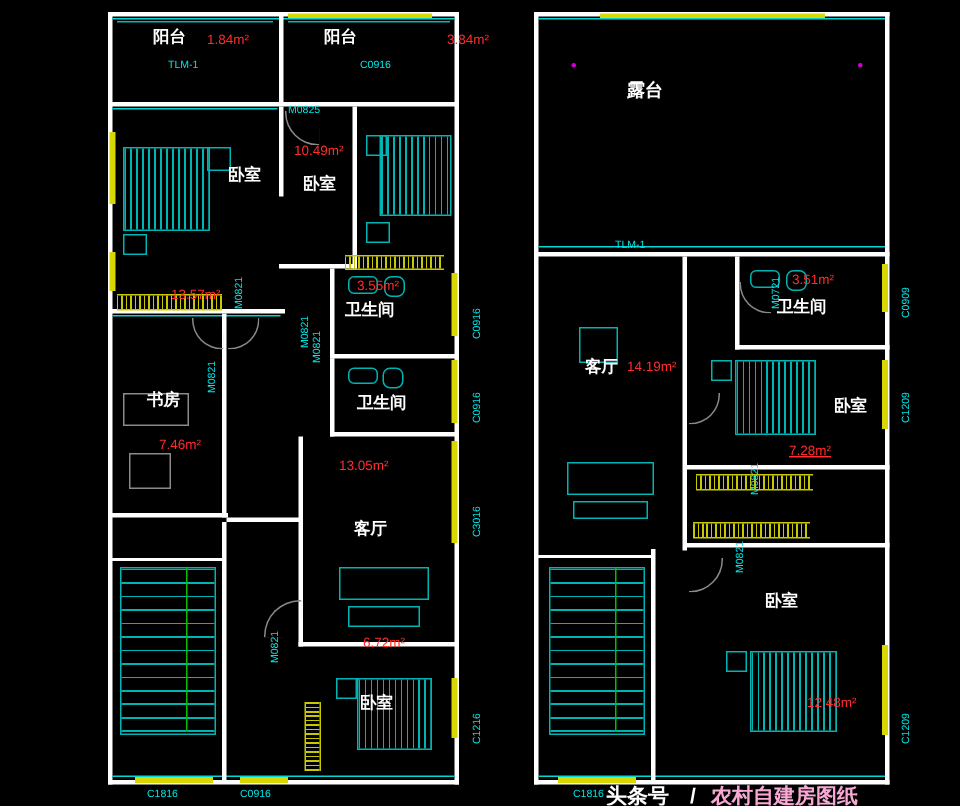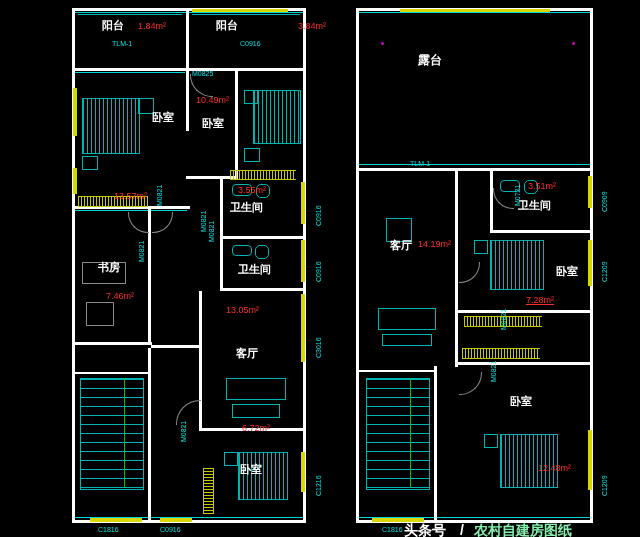--- a/index.html
+++ b/index.html
@@ -219,15 +219,15 @@
   <div class="lbl code" style="left:514px;top:206px;transform:rotate(-90deg);transform-origin:left top;">M0721</div>
   <div class="lbl code" style="left:601px;top:212px;transform:rotate(-90deg);transform-origin:left top;">C0909</div>
   <div class="lbl code" style="left:601px;top:282px;transform:rotate(-90deg);transform-origin:left top;">C1209</div>
   <div class="lbl code" style="left:601px;top:496px;transform:rotate(-90deg);transform-origin:left top;">C1209</div>
   <div class="lbl code" style="left:500px;top:330px;transform:rotate(-90deg);transform-origin:left top;">M0821</div>
   <div class="lbl code" style="left:490px;top:382px;transform:rotate(-90deg);transform-origin:left top;">M0821</div>
   <div class="lbl code" style="left:382px;top:526px;">C1816</div>
 
   <div class="lbl watermark" style="left:404px;top:523px;color:#ffffff;">头条号</div>
   <div class="lbl watermark" style="left:460px;top:523px;color:#ffffff;">/</div>
-  <div class="lbl watermark" style="left:474px;top:523px;color:#86efac;">农村自建房图纸</div>
+  <div class="lbl watermark" style="left:474px;top:523px;color:#f9a8d4;">农村自建房图纸</div>
 
 </div>
 
 </body></html>

